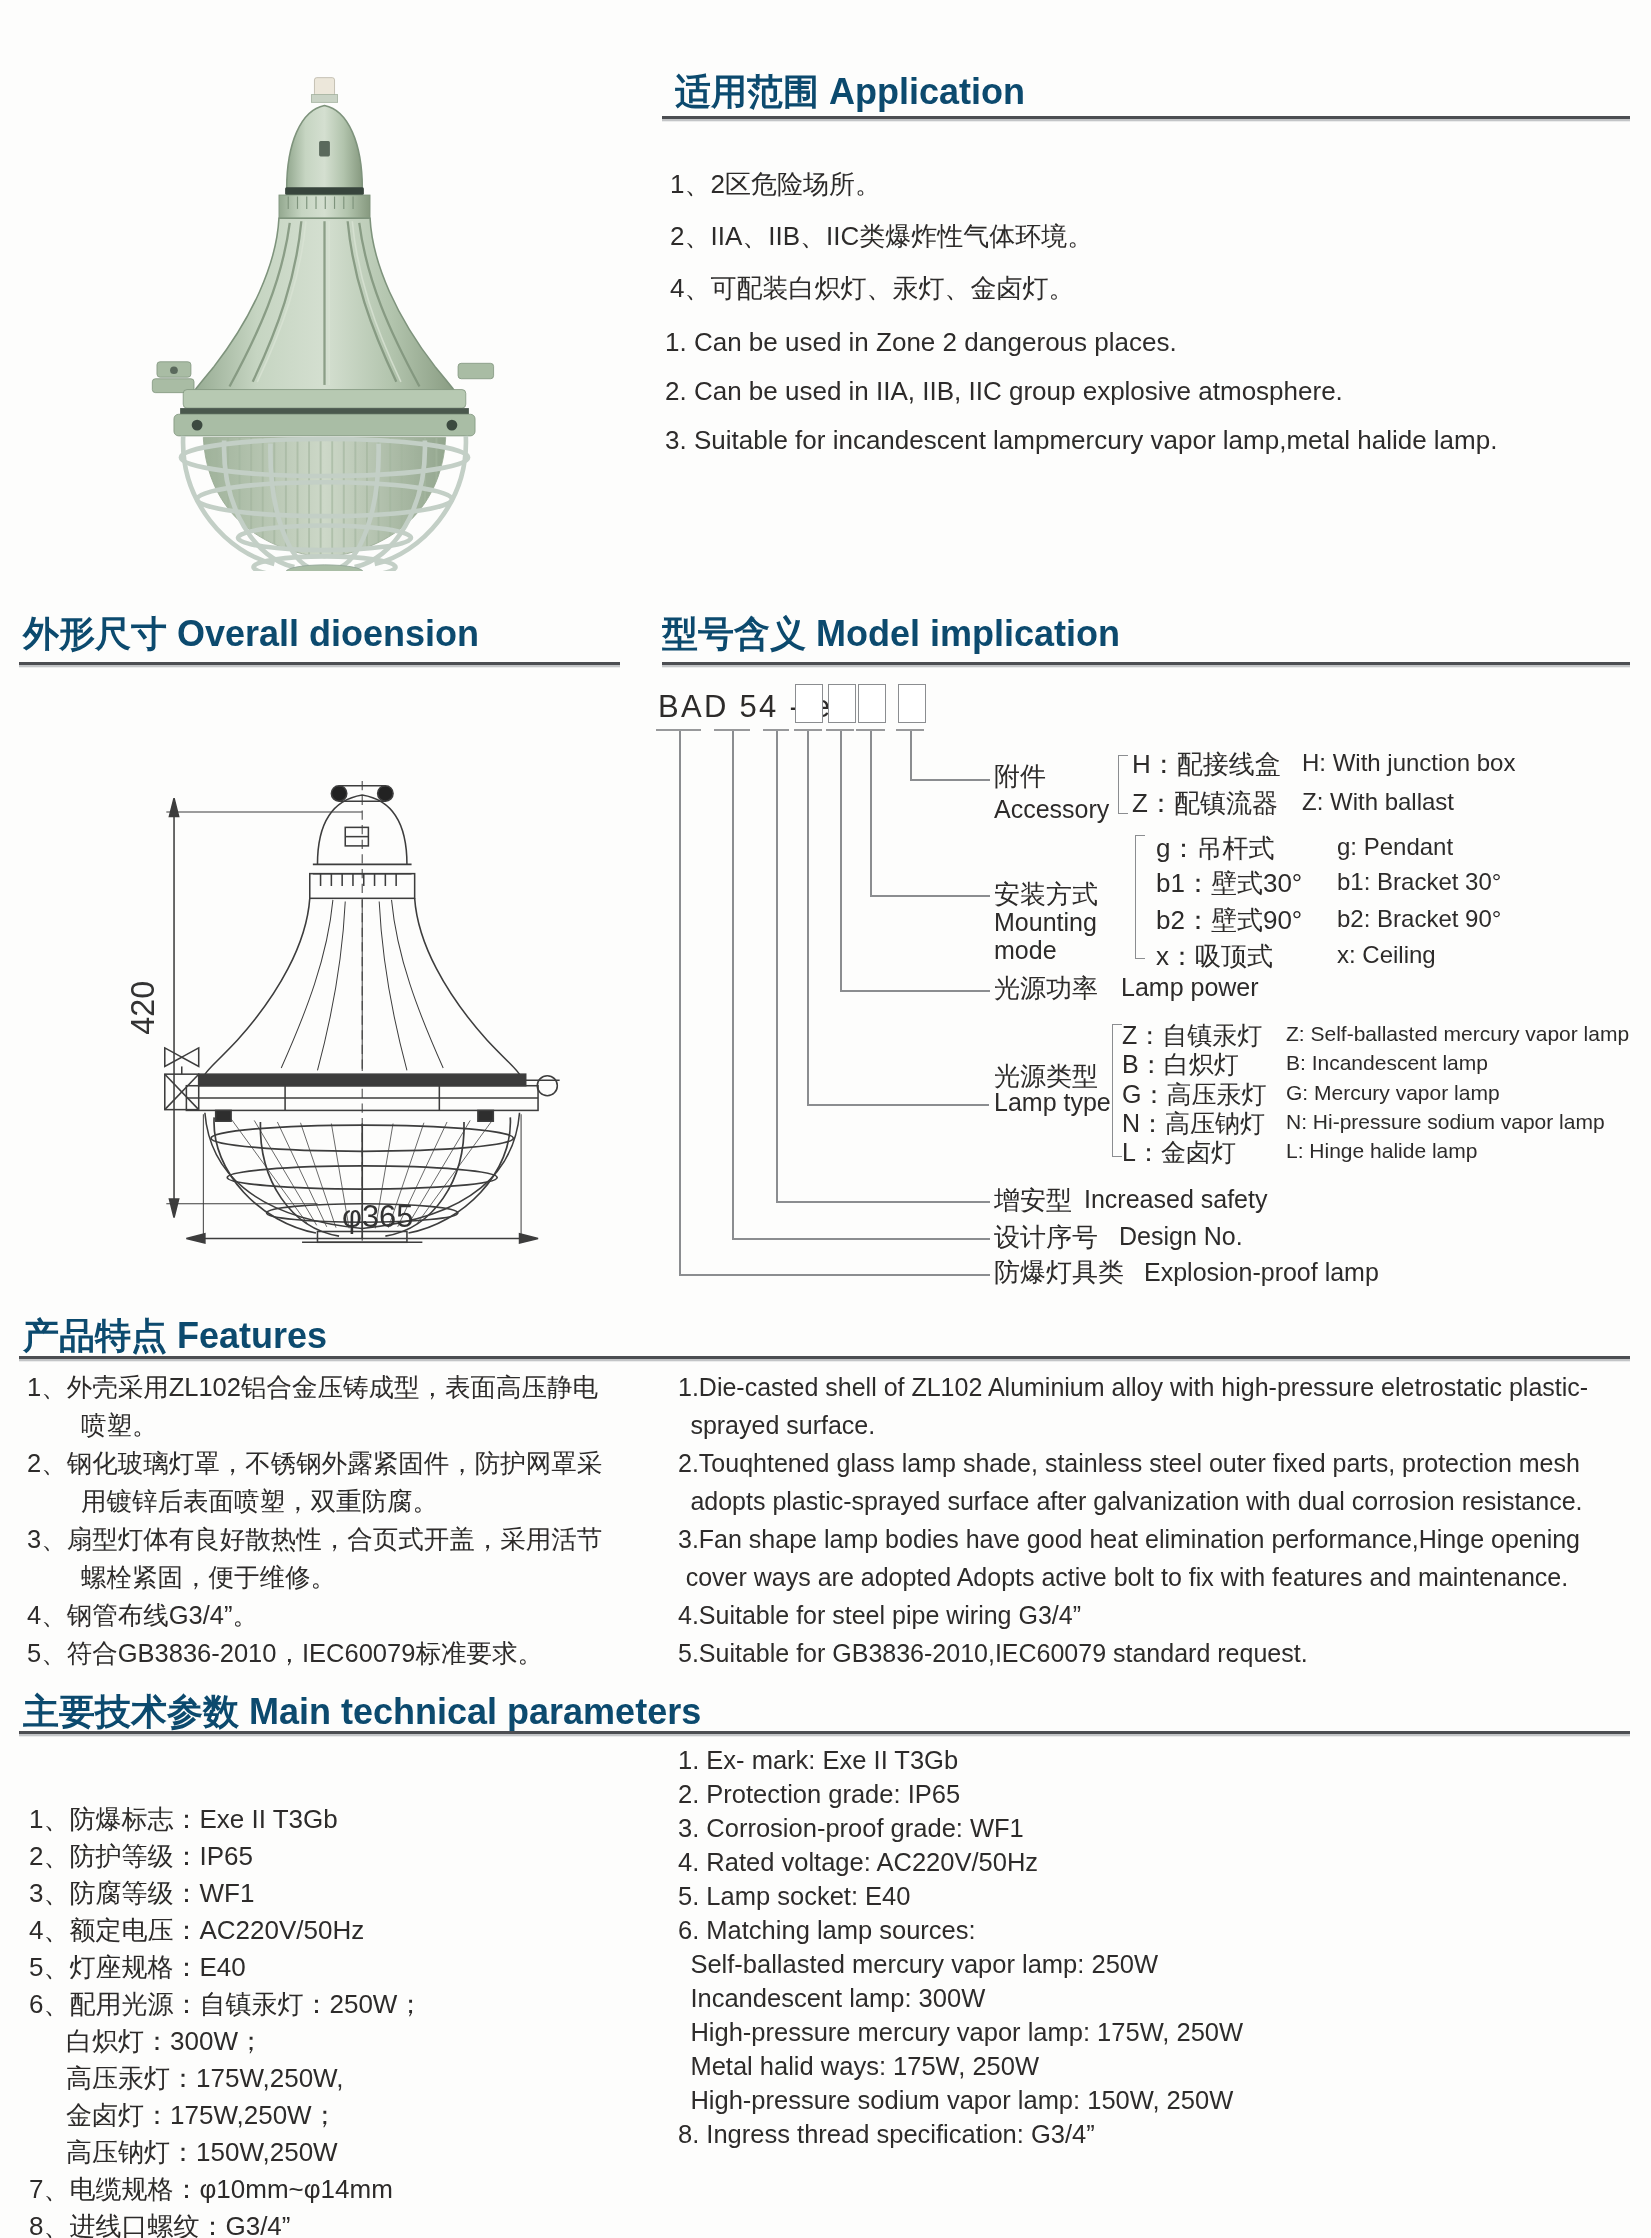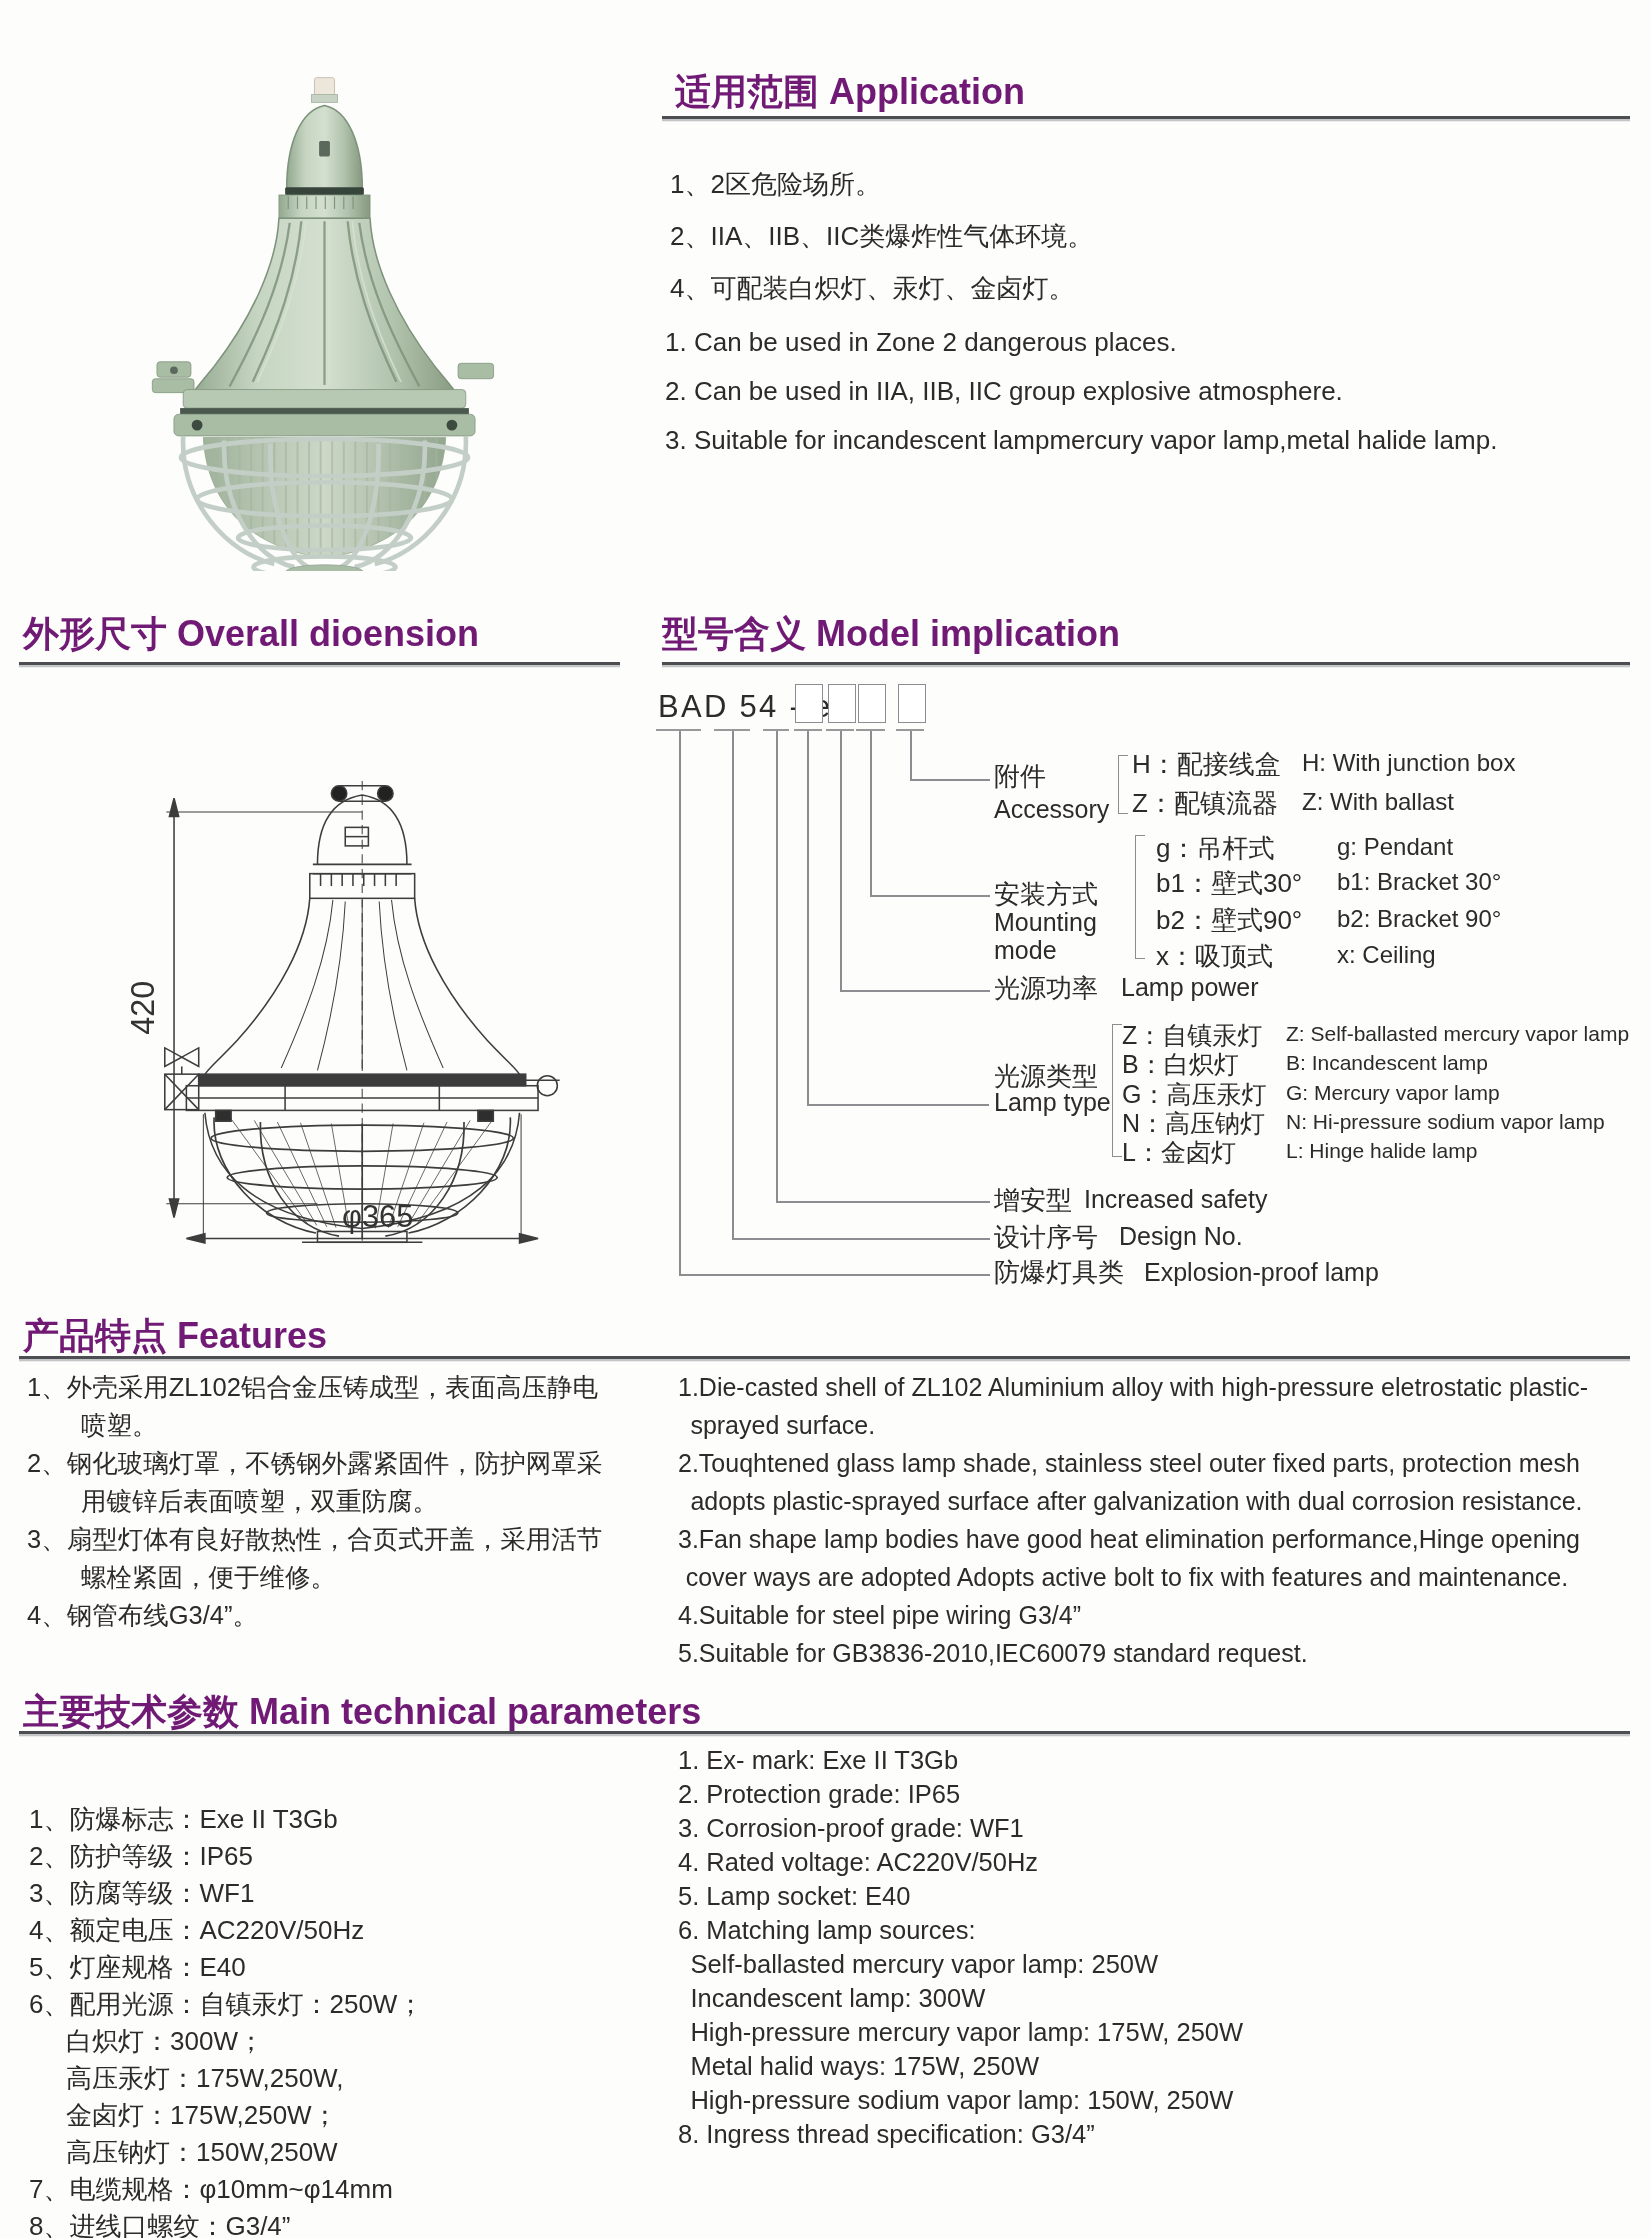--- a/index.html
+++ b/index.html
@@ -1,21 +1,21 @@
 <!DOCTYPE html>
 <html style="font-size:12.4px"><head>
 <meta charset="utf-8">
 <style>
   html,body{margin:0;padding:0;}
   body{
     width:1652px;height:2239px;position:relative;background:#fdfdfc;
     font-family:"Liberation Sans","DejaVu Sans",sans-serif;color:#2d2b2a;
   }
   .abs{position:absolute;}
-  .sec-title{position:absolute;font-weight:700;font-size:36px;color:#701a75;white-space:nowrap;}
+  .sec-title{position:absolute;font-weight:700;font-size:36px;color:#0c4a6e;white-space:nowrap;}
   .rule{position:absolute;height:3.1px;background:#4c4e52;box-shadow:0 2.3px 0 #c3c5c7;}
   .txtcol .line{white-space:nowrap;}
   #app-cn{left:670px;top:158px;font-size:26px;line-height:52px;}
   #app-en{left:665px;top:318px;font-size:26px;line-height:49px;}
   #feat-cn{left:27px;top:1368px;font-size:25.5px;line-height:38px;}
   #feat-en{left:678px;top:1368px;font-size:25px;line-height:38px;}
   #par-cn{left:29px;top:1801px;font-size:26px;line-height:37px;}
   #par-en{left:678px;top:1743px;font-size:25.5px;line-height:34px;}
   
   .mcode{position:absolute;left:658px;top:689px;font-size:31px;letter-spacing:2.3px;white-space:nowrap;}
@@ -354,20 +354,21 @@
 <div class="sec-title" style="left:23px;top:1312px">产品特点 Features</div>
 <div class="rule" style="left:19.3px;top:1356px;width:1611px"></div>
 <div class="abs txtcol" id="feat-cn">
     <div class="line">1、外壳采用ZL102铝合金压铸成型，表面高压静电</div>
     <div class="line" style="padding-left: 54px;">喷塑。</div>
     <div class="line">2、钢化玻璃灯罩，不锈钢外露紧固件，防护网罩采</div>
     <div class="line" style="padding-left: 54px;">用镀锌后表面喷塑，双重防腐。</div>
     <div class="line">3、扇型灯体有良好散热性，合页式开盖，采用活节</div>
     <div class="line" style="padding-left: 54px;">螺栓紧固，便于维修。</div>
     <div class="line">4、钢管布线G3/4”。</div>
+    <div class="line">5、符合GB3836-2010，IEC60079标准要求。</div>
   </div>
 <div class="abs txtcol" id="feat-en">
     <div class="line">1.Die-casted shell of ZL102 Aluminium alloy with high-pressure eletrostatic plastic-</div>
     <div class="line" style="padding-left: 12.4px;">sprayed surface.</div>
     <div class="line">2.Touqhtened glass lamp shade, stainless steel outer fixed parts, protection mesh</div>
     <div class="line" style="padding-left: 12.4px;">adopts plastic-sprayed surface after galvanization with dual corrosion resistance.</div>
     <div class="line">3.Fan shape lamp bodies have good heat elimination performance,Hinge opening</div>
     <div class="line" style="padding-left: 7.7px;">cover ways are adopted Adopts active bolt to fix with features and maintenance.</div>
     <div class="line">4.Suitable for steel pipe wiring G3/4”</div>
     <div class="line">5.Suitable for GB3836-2010,IEC60079 standard request.</div>

